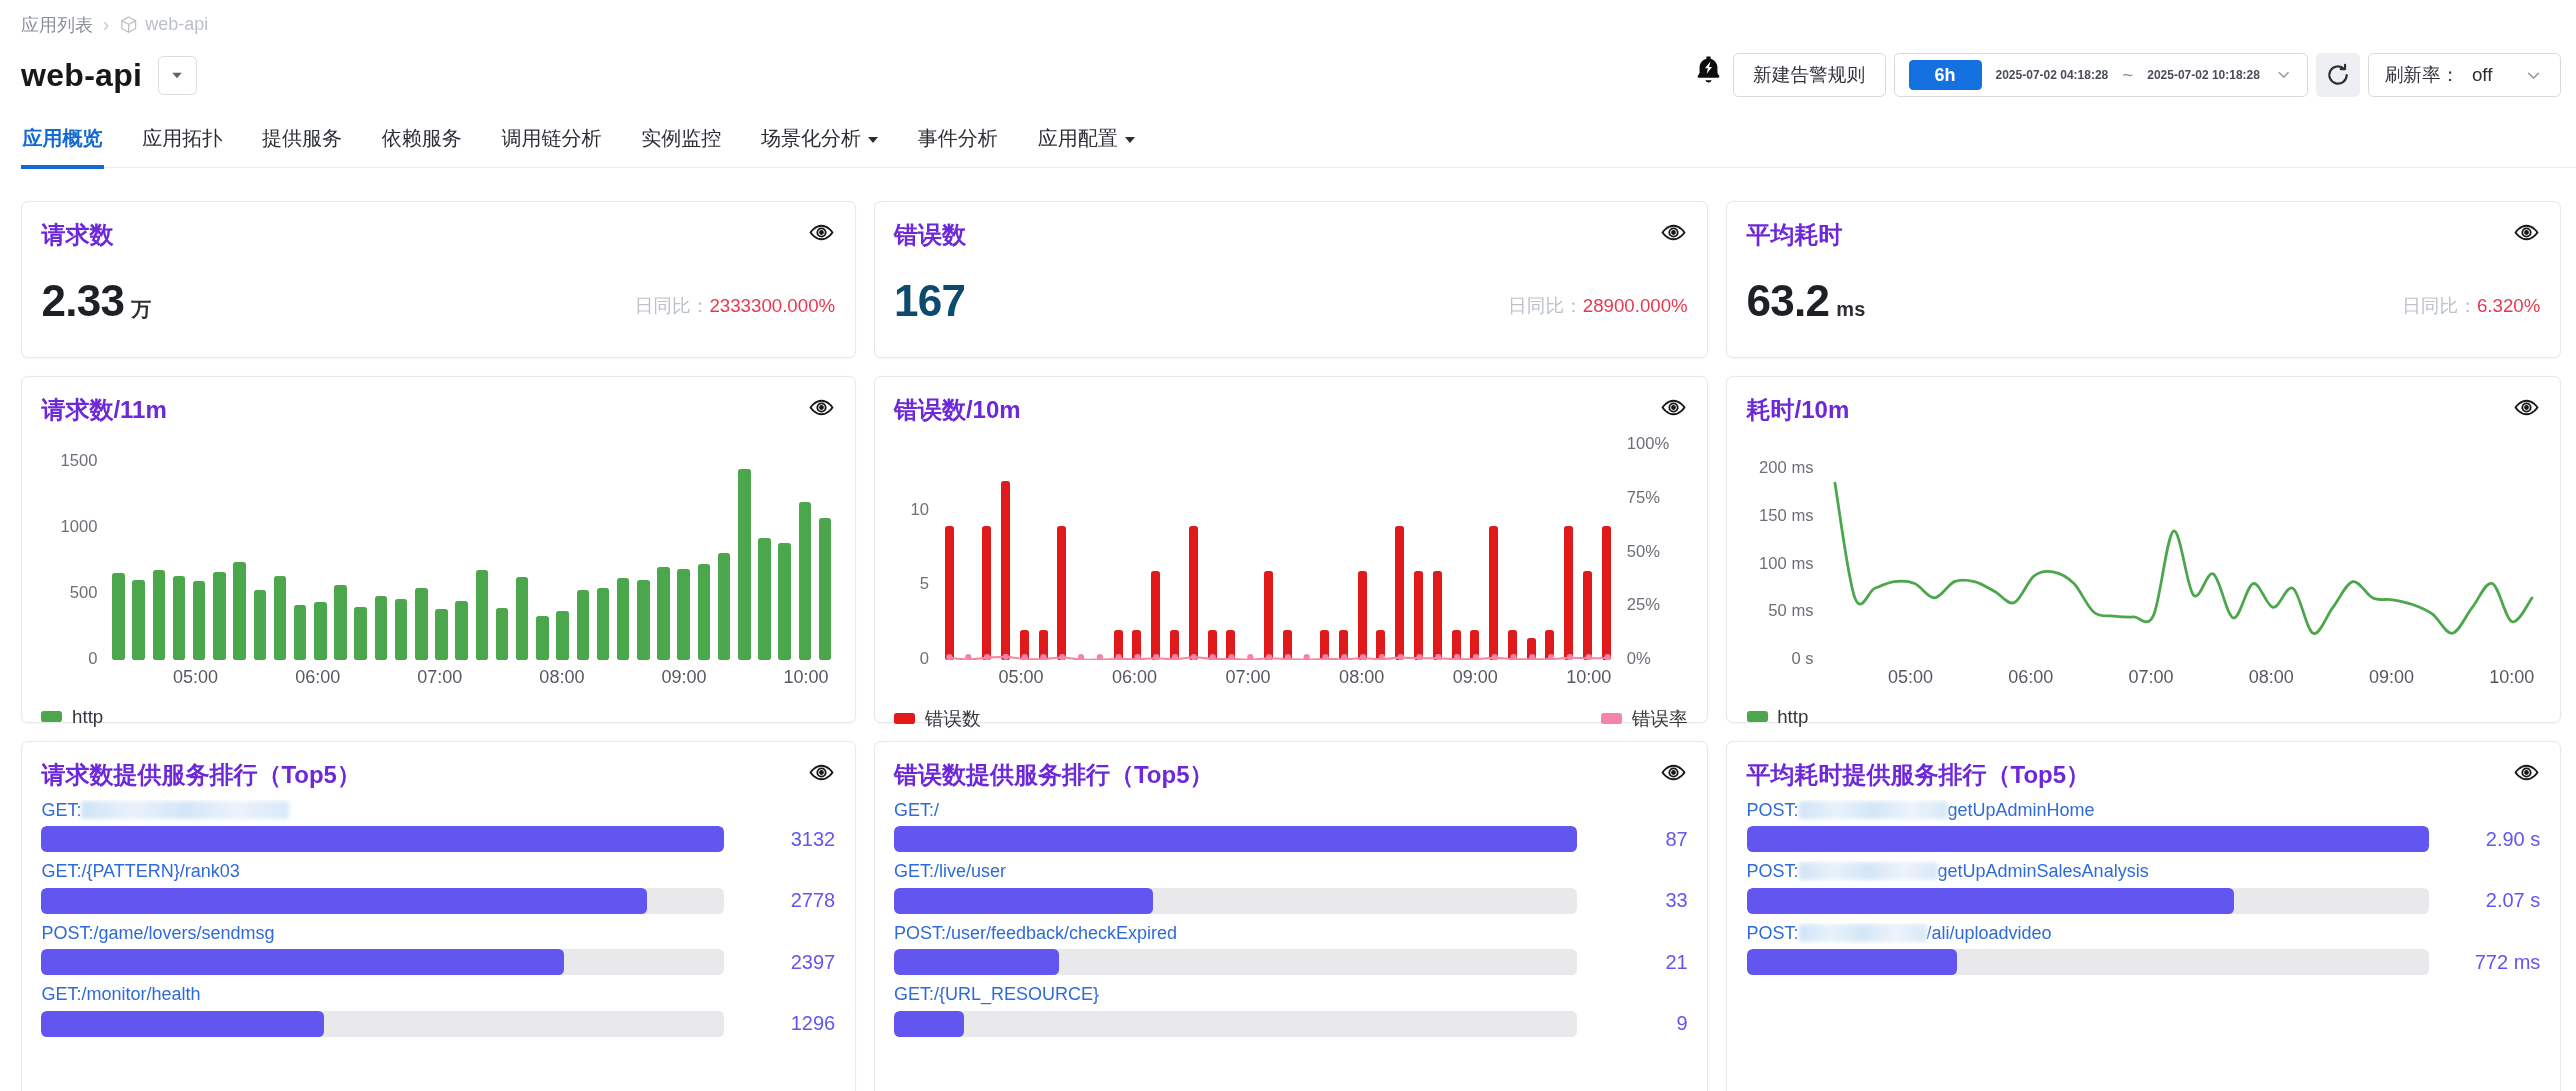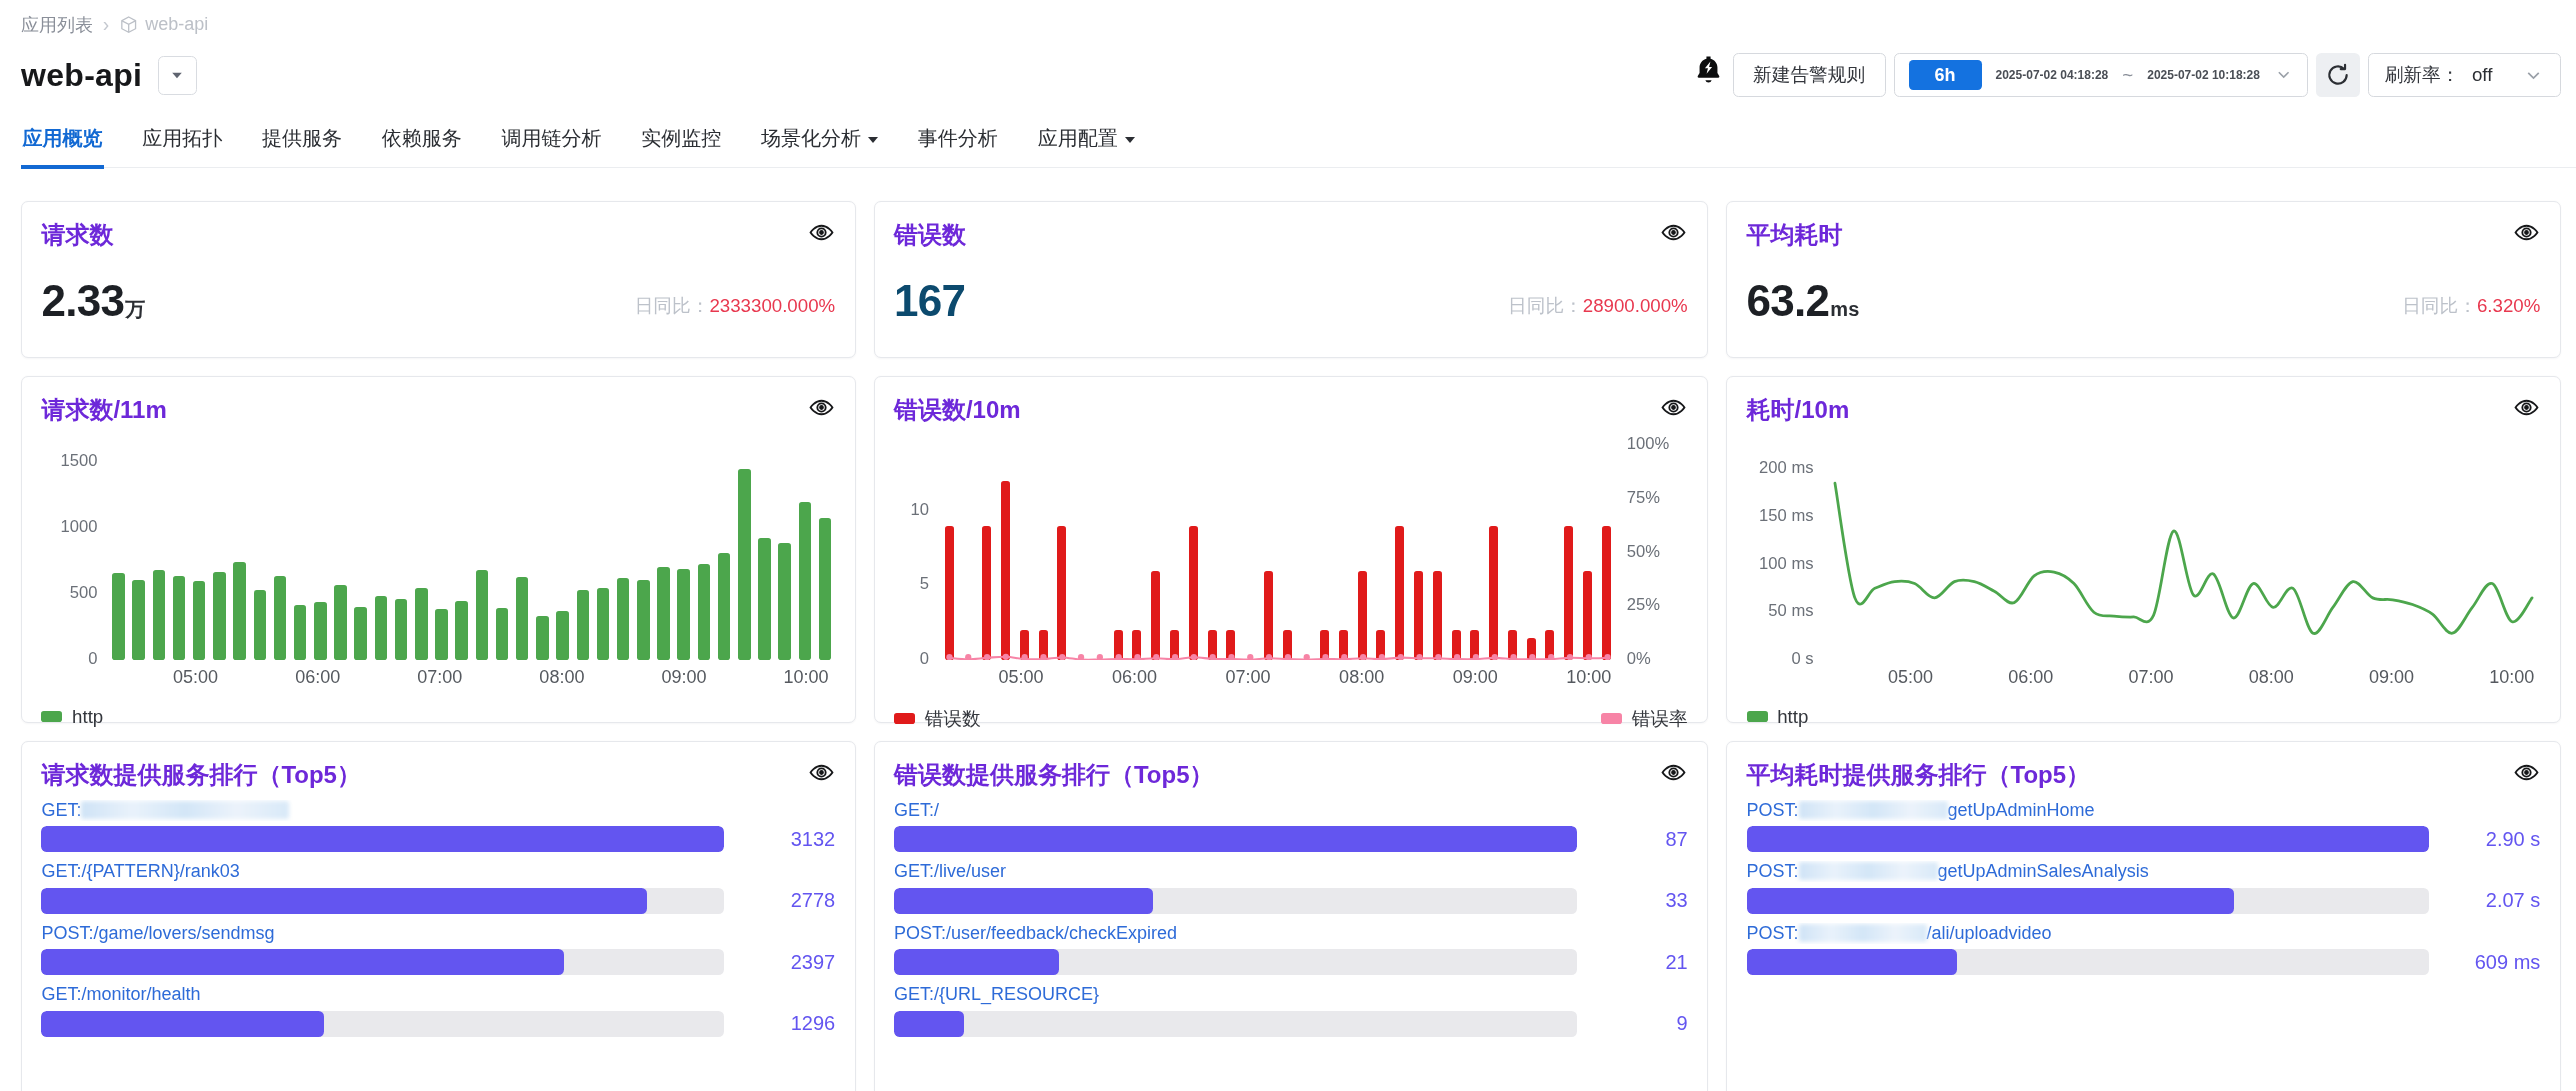--- a/index.html
+++ b/index.html
@@ -42,21 +42,21 @@
   .grid-row { display:grid; grid-template-columns:repeat(3,1fr); gap:18px; margin:0 15.3px 18px 21px; }
   .grid-row.first { margin-top:33px; }
   .card { background:#fff; border:0.7px solid #e6e8ec; border-radius:7px; padding:16.6px 19.4px; box-shadow:0 0.7px 2.1px rgba(20,30,50,.04); }
   .card-head { display:flex; align-items:flex-start; justify-content:space-between; }
   .card-title { font-size:24px; font-weight:700; color:#6d28d9; }
   .eye-btn { background:none; border:none; cursor:pointer; line-height:0; padding:1.4px; }
 
   
   .kpi-card { height:157px; }
   .kpi-body { display:flex; align-items:flex-end; justify-content:space-between; margin-top:25px; }
-  .kpi-value-wrap { display:flex; align-items:baseline; gap:1px; }
+  .kpi-value-wrap { display:flex; align-items:baseline; gap:7px; }
   .kpi-value { font-size:44px; font-weight:700; letter-spacing:-0.7px; }
   .kpi-unit { font-size:20px; font-weight:600; color:#2b2e33; }
   .kpi-compare { font-size:18.7px; padding-bottom:7px; }
   .kpi-compare .lbl { color:#bdc2ca; }
   .kpi-compare .val { color:#e8384f; }
 
   
   .chart-card { height:347px; }
   .chart-body { display:flex; margin-top:19.4px; }
   .yaxis { position:relative; height:215px; font-size:16.6px; color:#6b7078; }
@@ -765,19 +765,19 @@
             </div>
             <div class="rank-value">2.07 s</div>
           </div>
         </div>
         <div class="rank-row">
           <div class="rank-label"><span>POST:</span><span class="redacted" style="width: 128px;"></span><span>/ali/uploadvideo</span></div>
           <div class="rank-bar-line">
             <div class="rank-track">
               <div class="rank-fill" style="width: 30.8%;"></div>
             </div>
-            <div class="rank-value">609 ms</div>
+            <div class="rank-value">772 ms</div>
           </div>
         </div>
       </div>
   </div>
 </div>
 
 
 </body></html>

